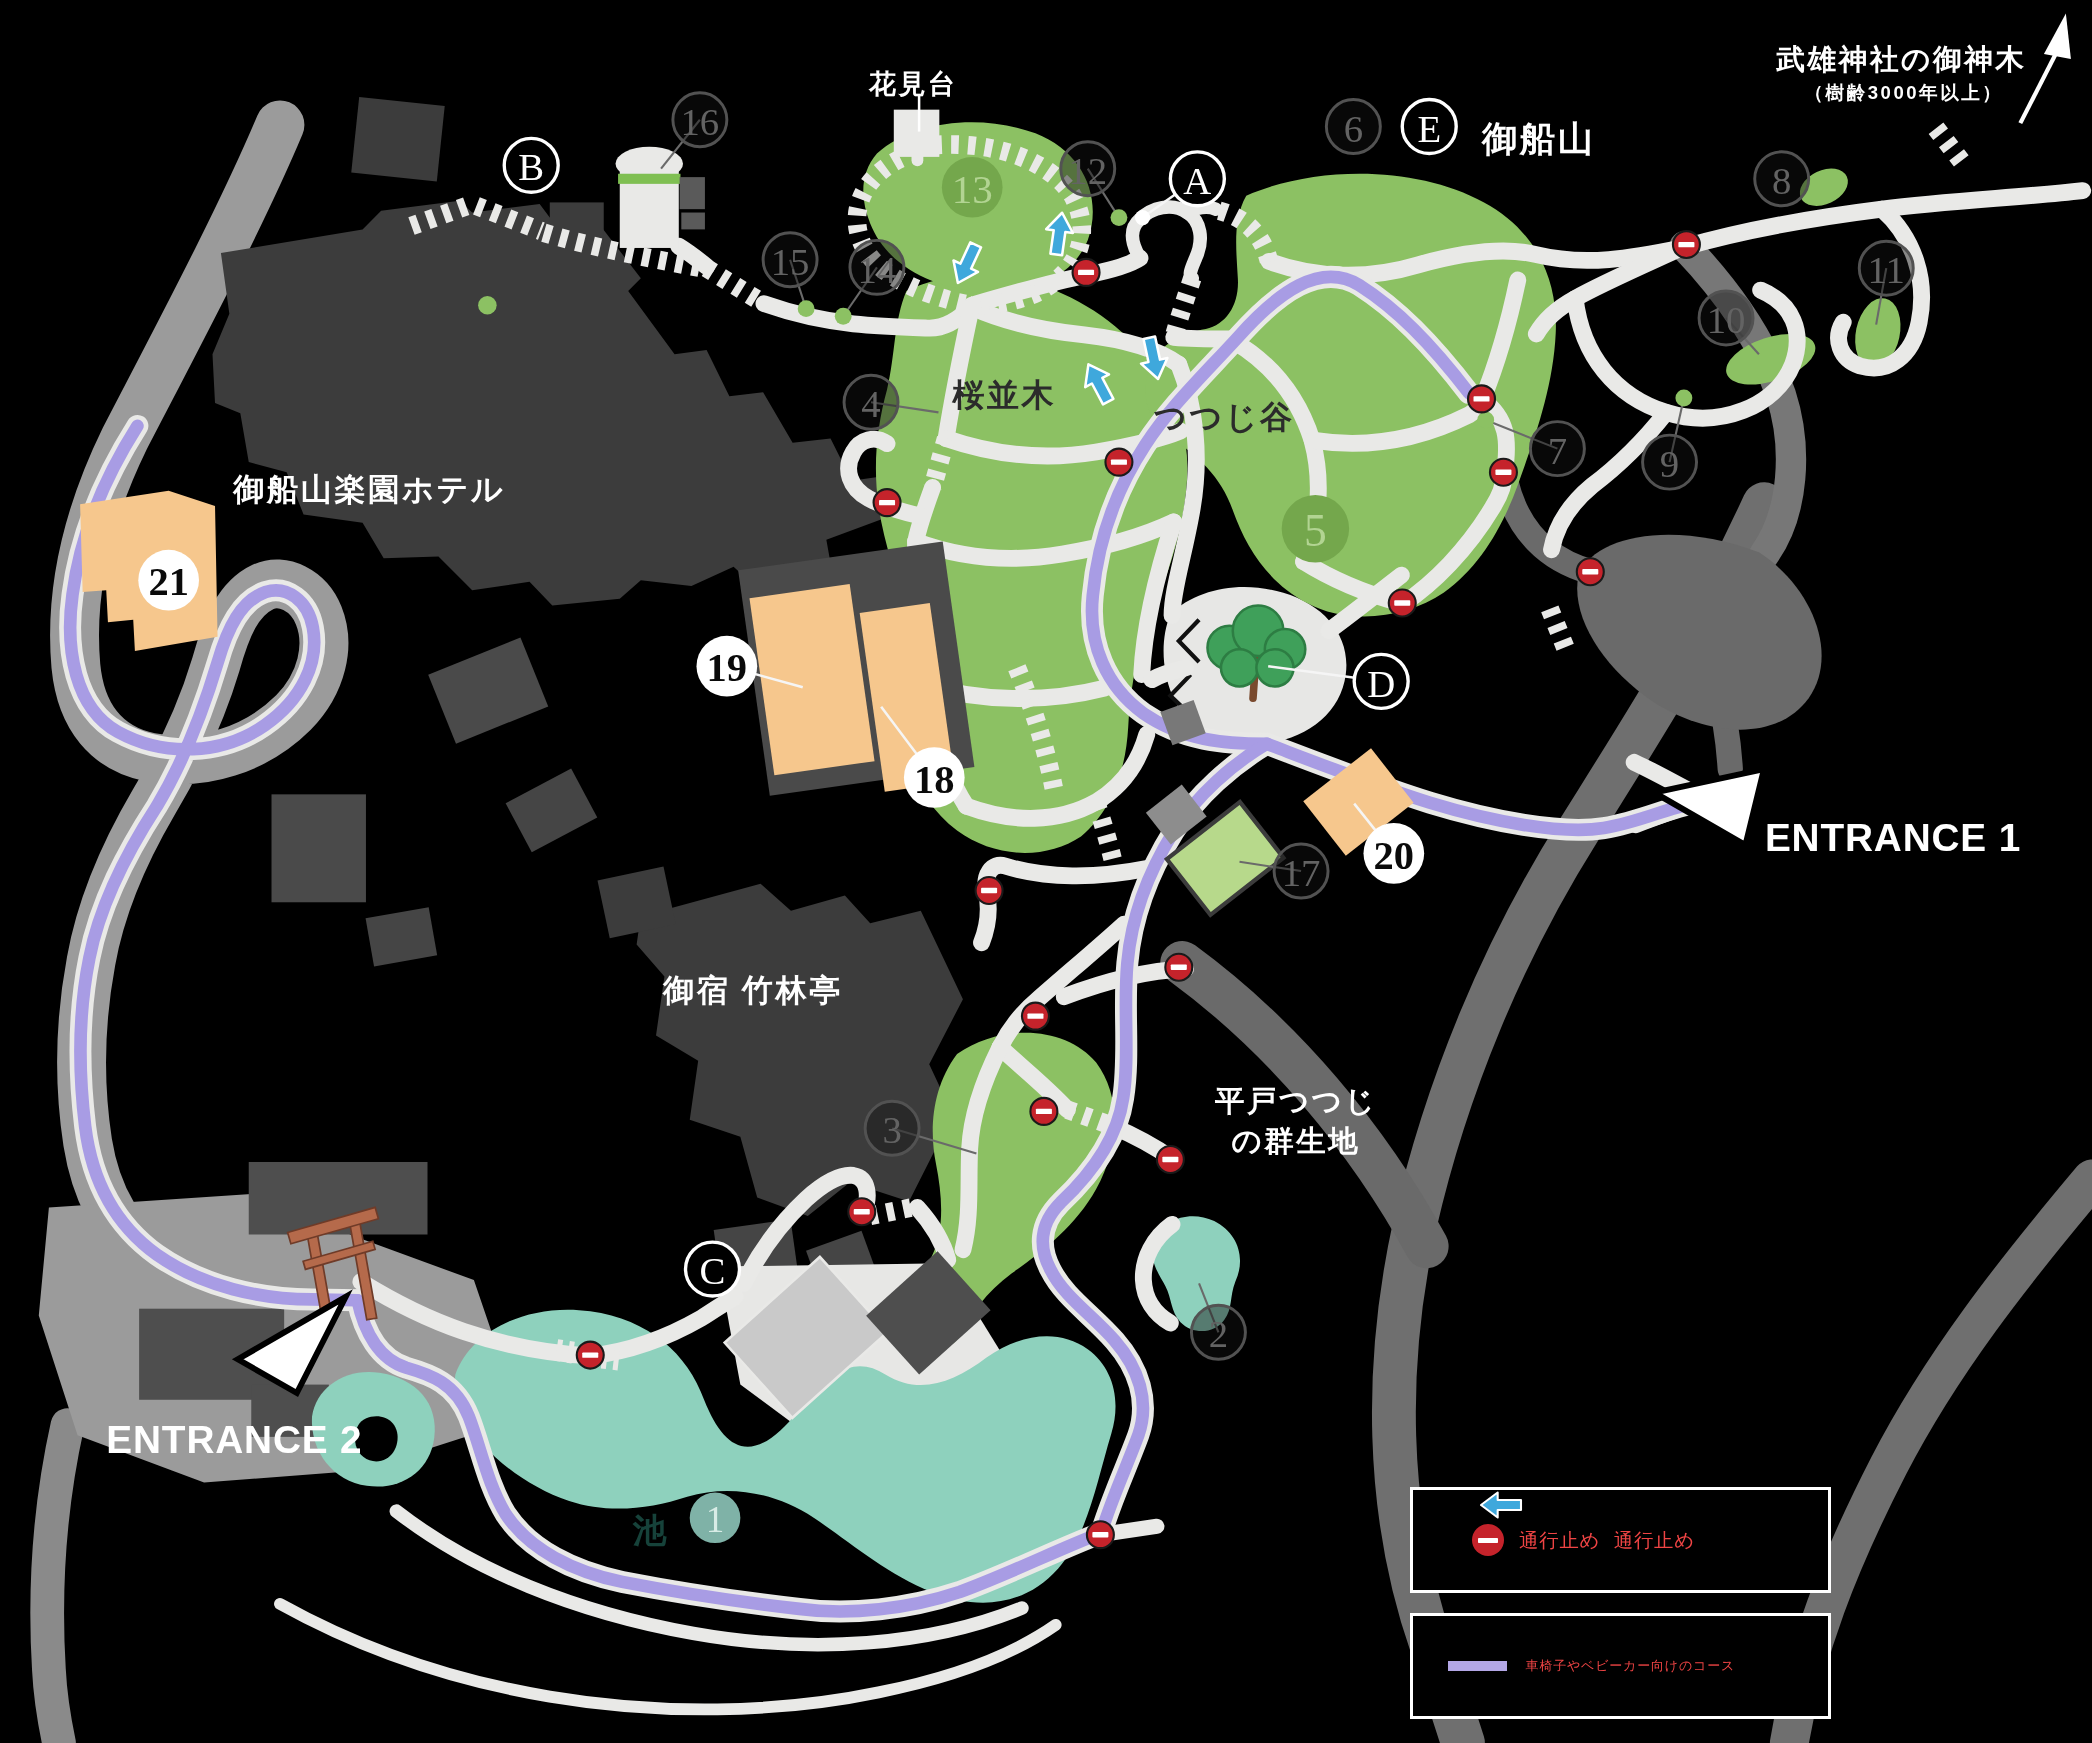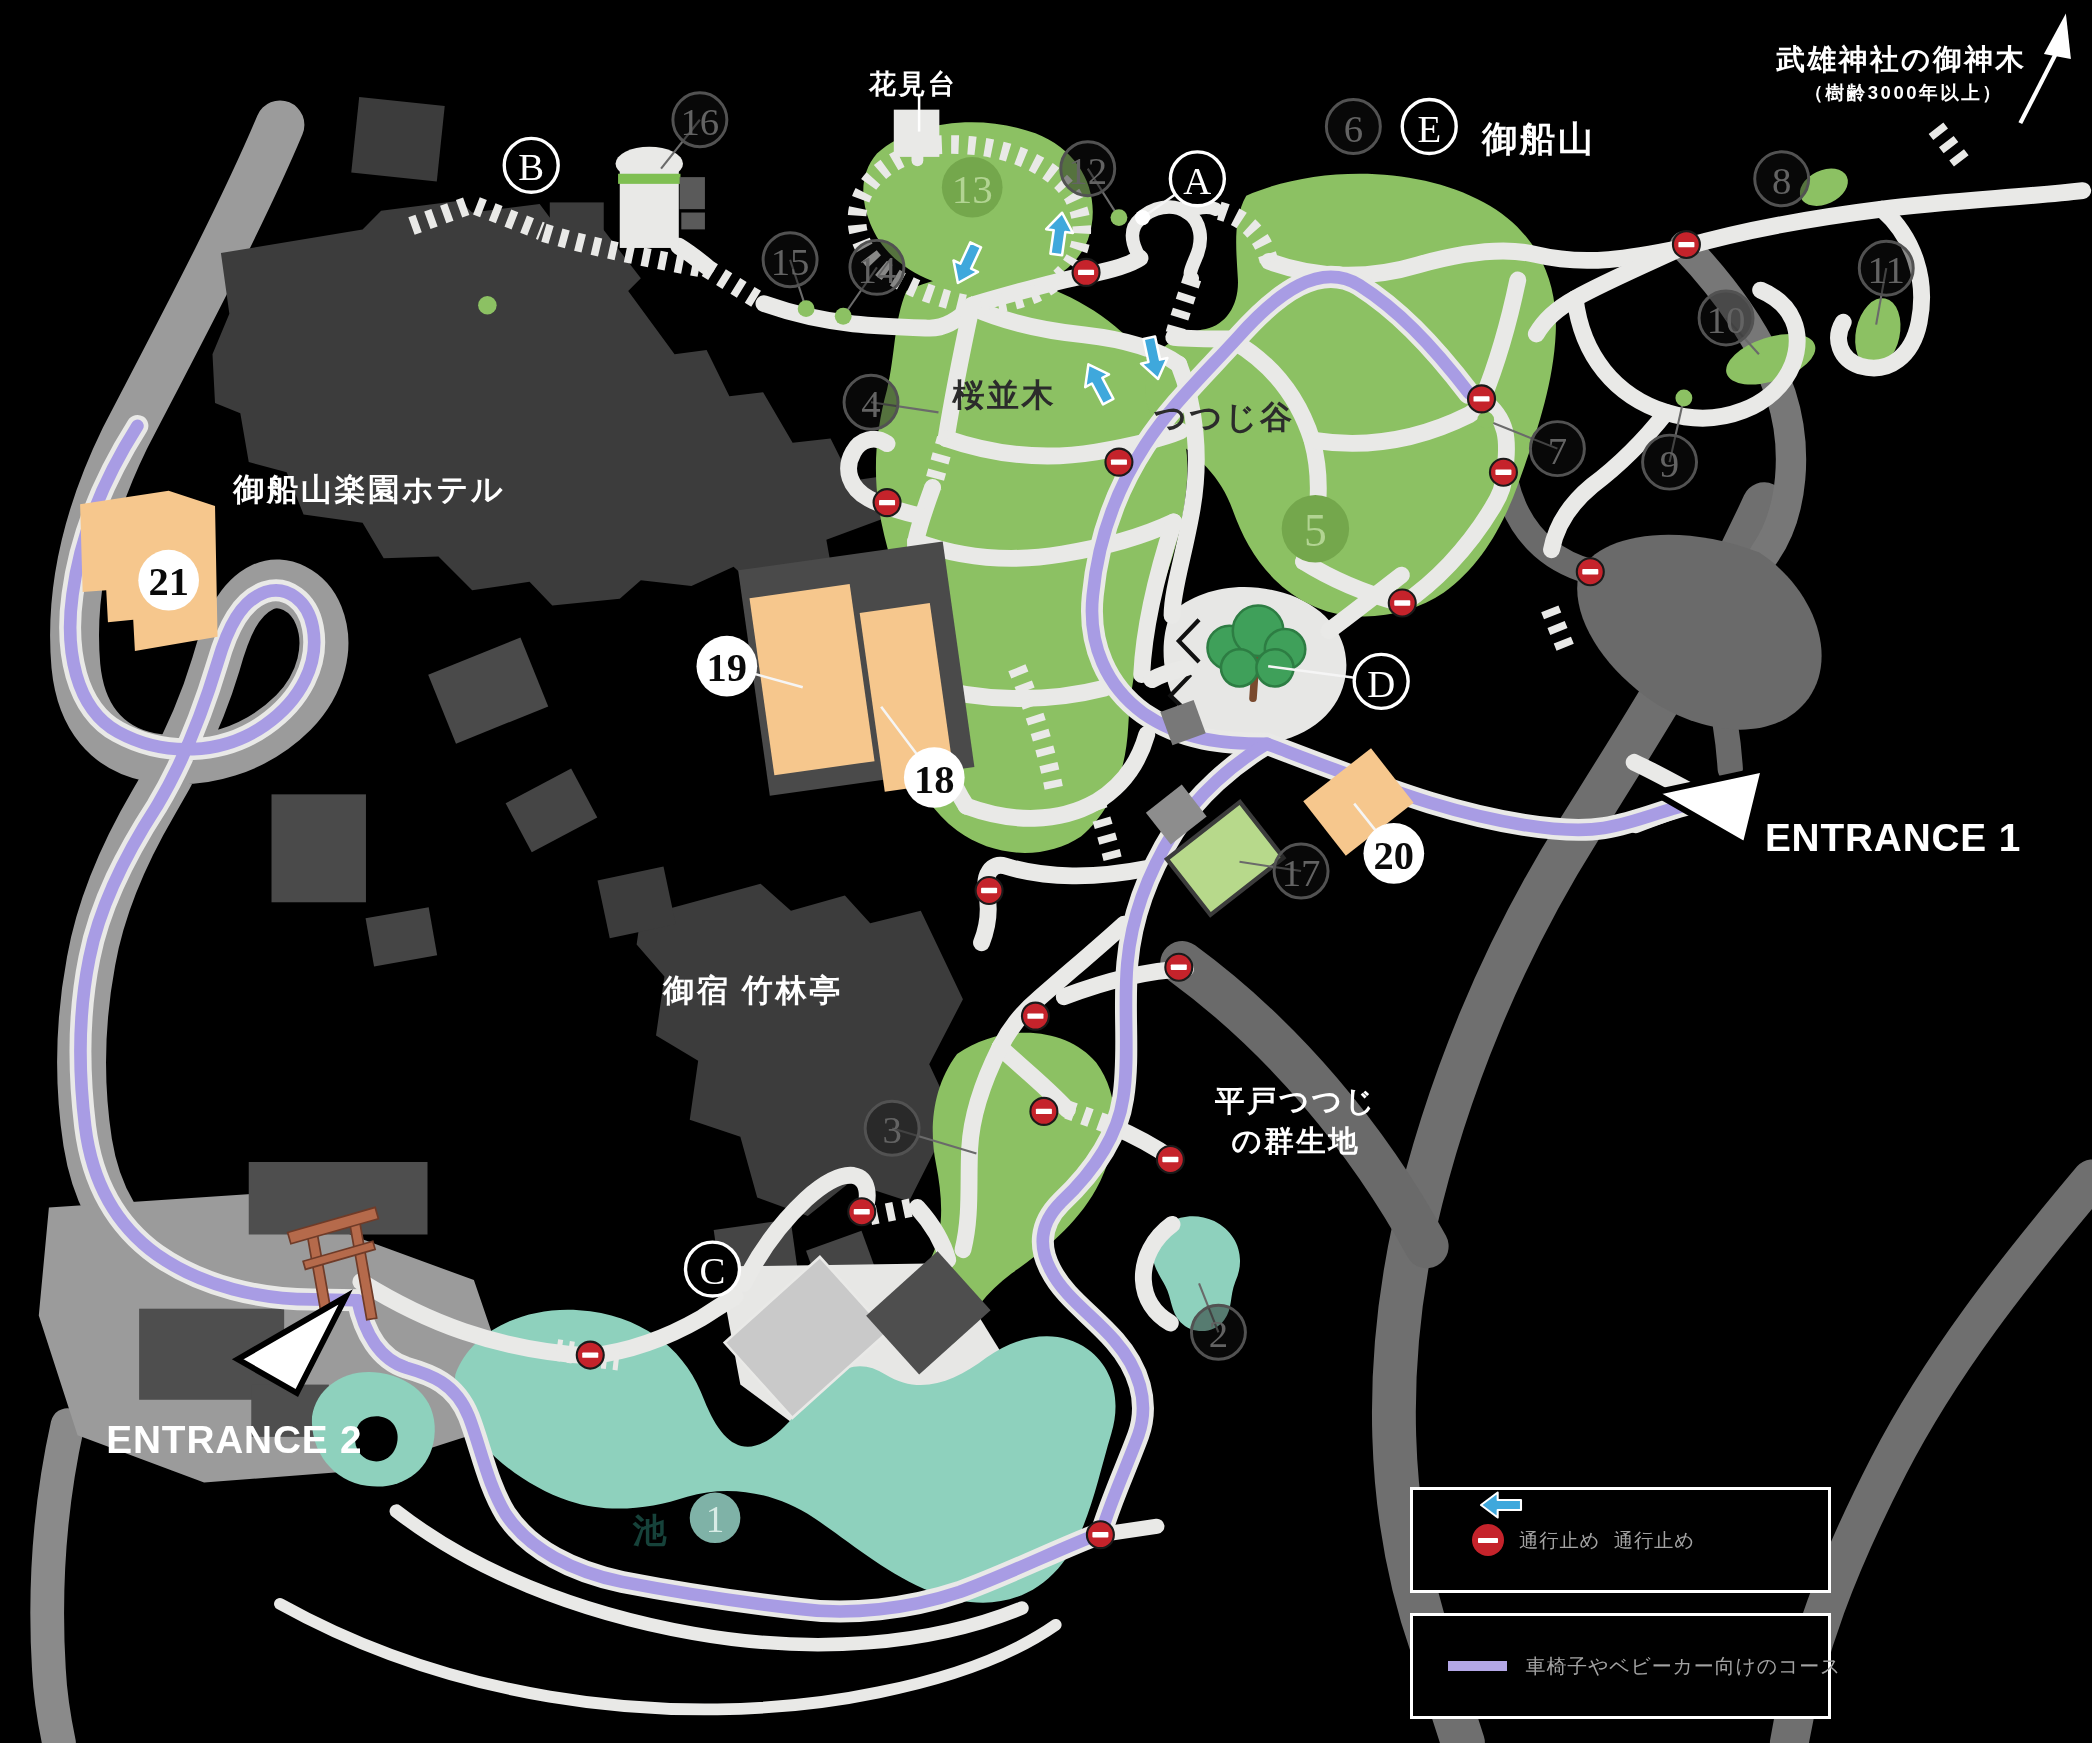--- a/index.html
+++ b/index.html
@@ -1,21 +1,21 @@
 <!DOCTYPE html>
 <html style="font-size:13.5px"><head>
 <meta charset="utf-8">
 <style>
   html,body{margin:0;padding:0;background:#000;}
   .stage{position:relative;width:2092px;height:1743px;background:#000;overflow:hidden;
          font-family:"Liberation Sans","DejaVu Sans",sans-serif;}
   .stage svg{position:absolute;left:0;top:0;}
   
   .legend-box{position:absolute;border:3.4px solid #fff;background:#000;display:flex;align-items:center;
-              color:#a3a3a3;font-size:19.4px;letter-spacing:0.8px;}
+              color:#ef4444;font-size:19.4px;letter-spacing:0.8px;}
   .ne-icon{display:inline-block;width:32px;height:32px;border-radius:50%;background:#c5232b;position:relative;flex:0 0 auto;}
   .ne-bar{position:absolute;left:5.9px;top:13.5px;width:20px;height:5.9px;background:#fff;border-radius:0.8px;}
   .route-swatch{display:inline-block;width:59px;height:9.3px;background:#b3a7e6;flex:0 0 auto;}
   .lg-t{white-space:nowrap;}
 </style>
 </head>
 <body>
 
 <div class="stage">
 
@@ -426,17 +426,17 @@
         <span class="ne-bar"></span>
       </span>
   <span class="lg-t" style="margin-left:15px;">通行止め</span>
   <svg width="44" height="30" viewBox="0 0 52 36" style="margin-left:66px;flex:0 0 auto;">
     <path d="M 50,12 L 22,12 L 22,3 L 2,18 L 22,33 L 22,24 L 50,24 Z" fill="#3fa8dc" stroke="#fff" stroke-width="2.5" stroke-linejoin="round"></path>
   </svg>
   <span class="lg-t" style="margin-left:13.5px;">通行止め</span>
 </div>
 <div class="legend-box" style="left:1410px;top:1613px;width:415px;height:100px;">
   <span class="route-swatch" style="margin-left:35px;"></span>
-  <span class="lg-t" style="margin-left:18.6px;font-size:20px;">車椅子やベビーカー向けのコース</span>
+  <span class="lg-t" style="margin-left:18.6px;font-size:13px;">車椅子やベビーカー向けのコース</span>
 </div>
 
 </div>
 
 
 </body></html>

